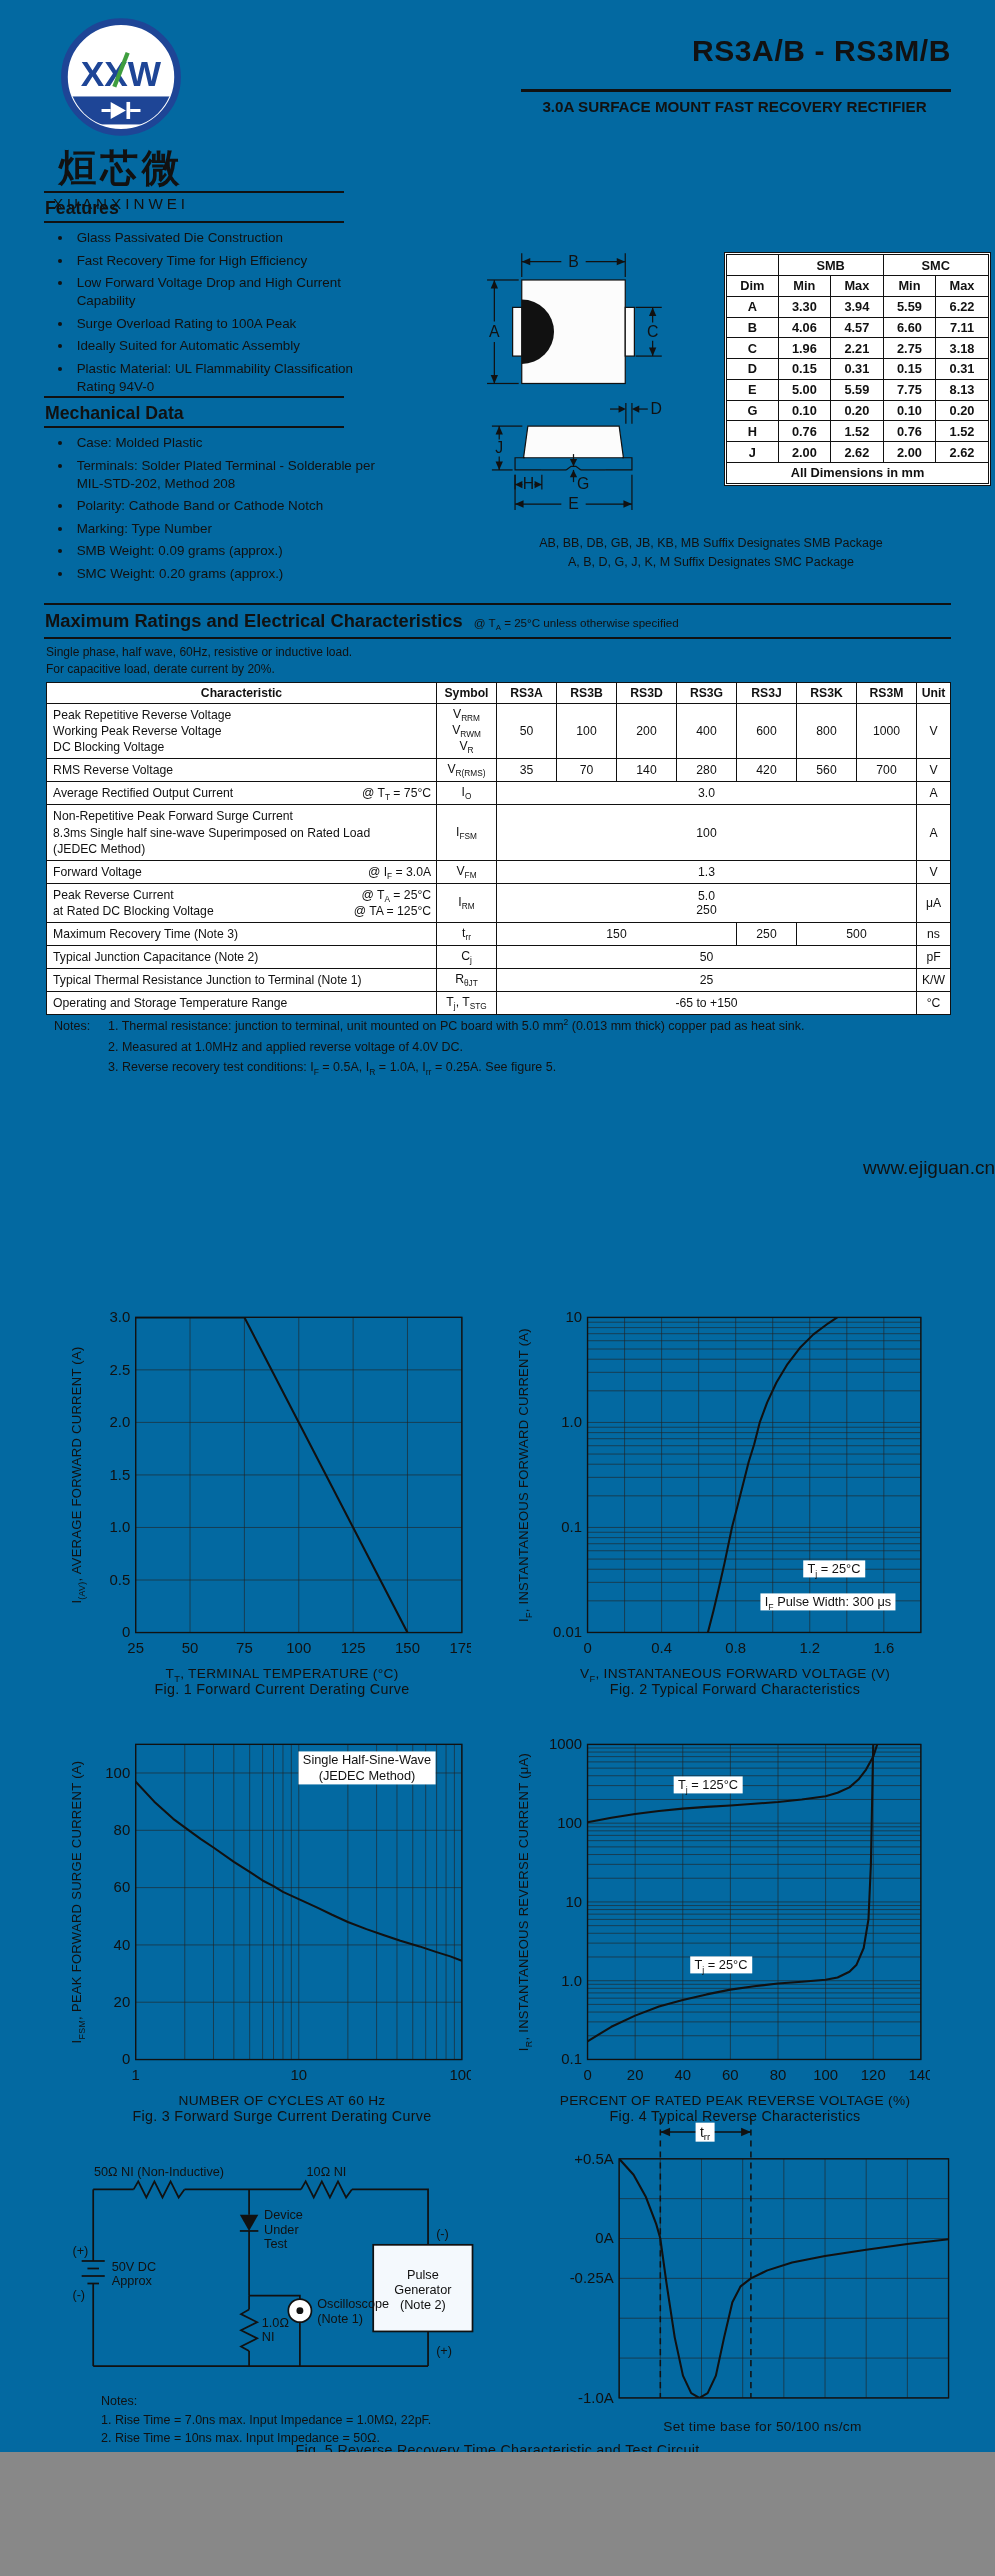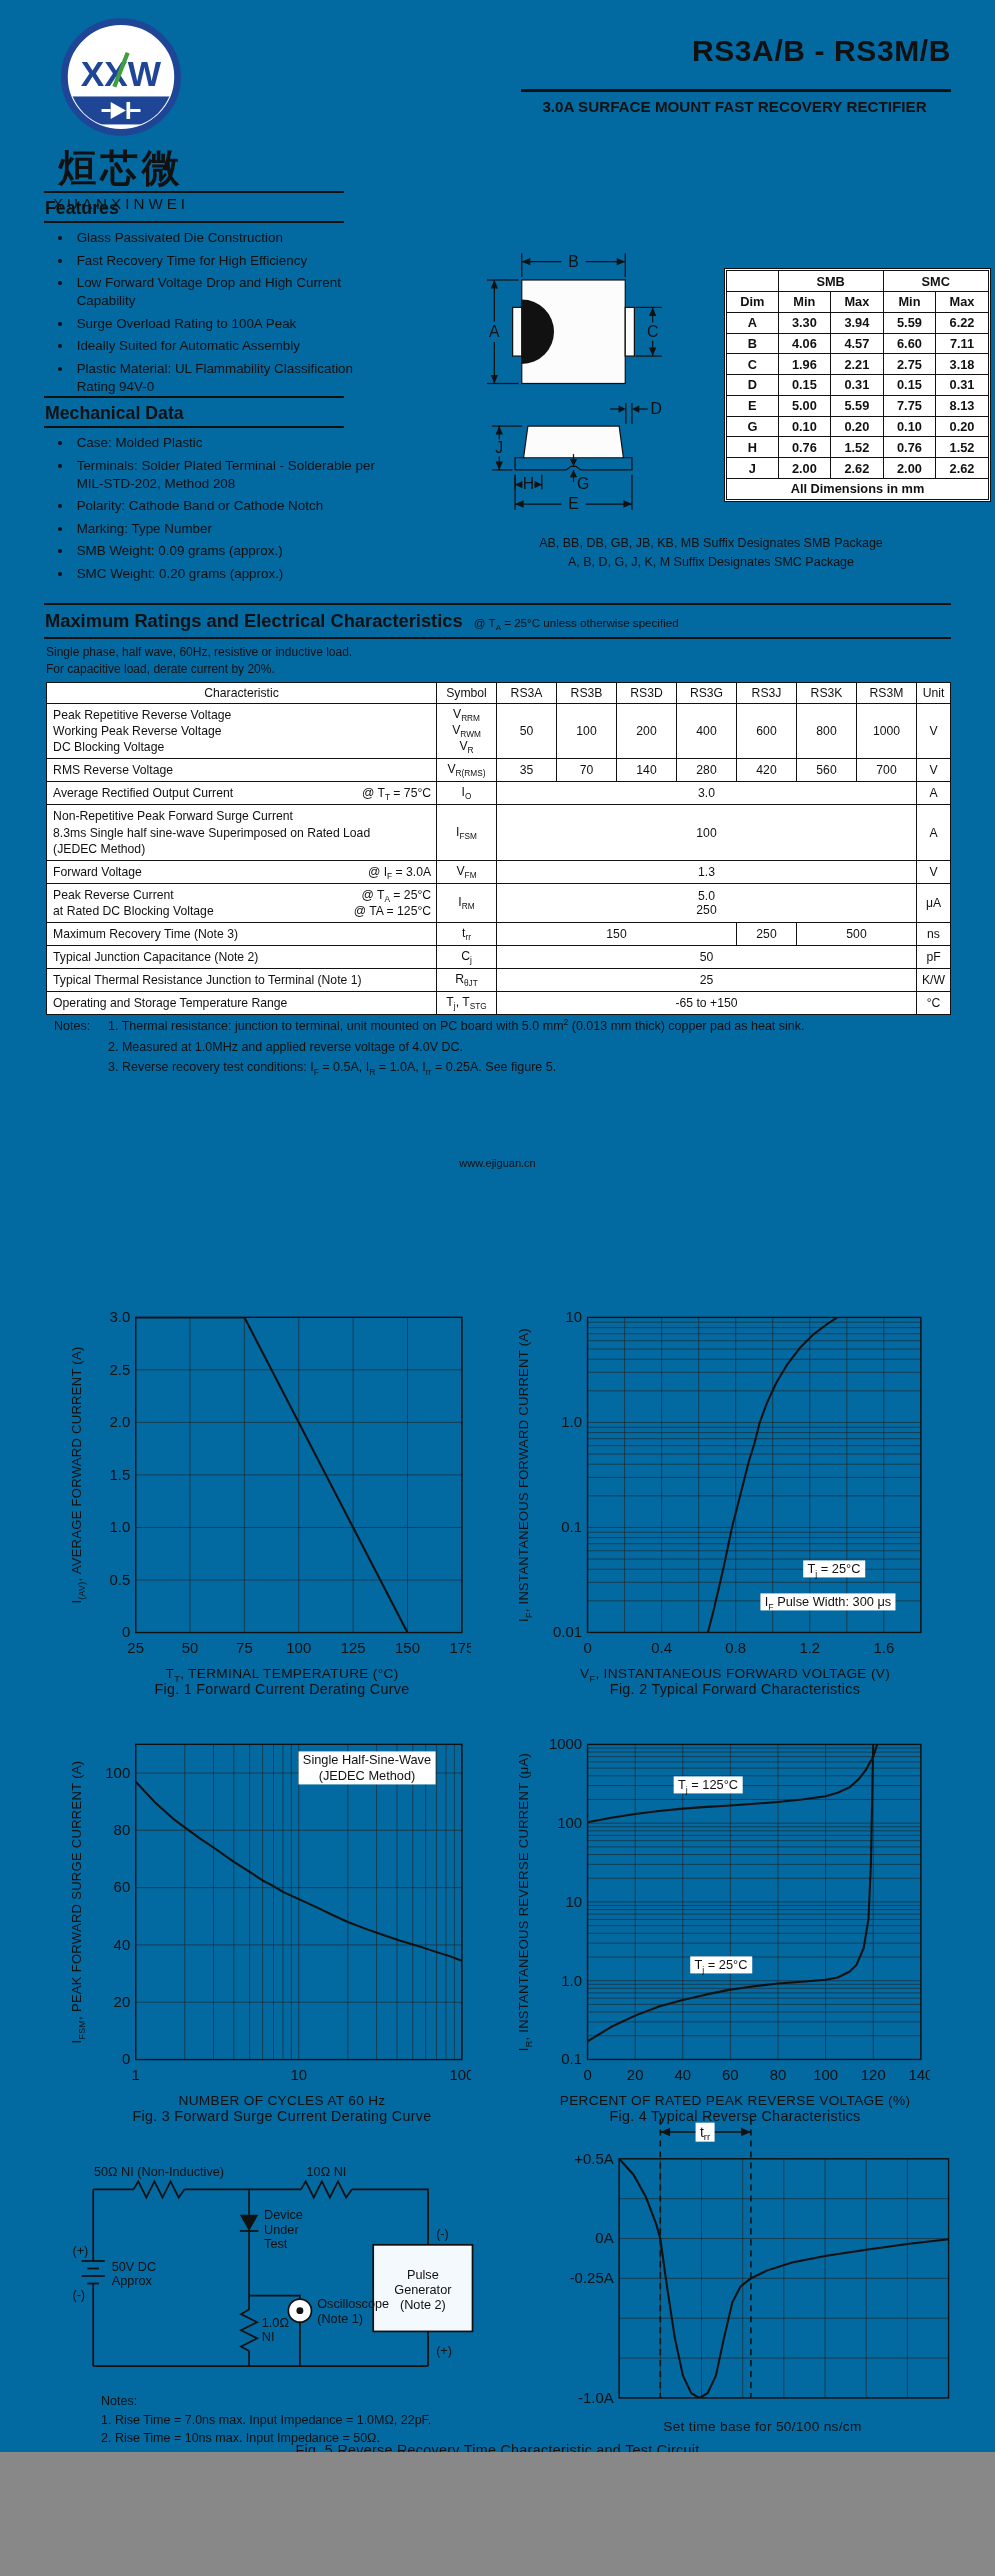--- a/index.html
+++ b/index.html
@@ -28,27 +28,27 @@
       font-weight:bold;padding:2.4px 3.7px;background:#fff;}
   .suffix-note{font-size:12.5px;text-align:center;line-height:1.5;}
 
   
   #ratings-head{font-size:18.3px;font-weight:bold;}
   #ratings-cond{font-size:11.6px;font-weight:normal;}
   .intro{font-size:12px;}
   #ratings-table{border-collapse:collapse;table-layout:fixed;width:904px;}
   #ratings-table td,#ratings-table th{border:1px solid #111;font-size:12.2px;padding:3px 2.4px;
       text-align:center;vertical-align:middle;background:#fff;}
-  #ratings-table th{font-weight:normal;}
+  #ratings-table th{font-weight:bold;}
   #ratings-table td.char{text-align:left;padding-left:6.1px;padding-right:4.9px;}
   .charline{display:flex;justify-content:space-between;line-height:1.32;}
   .symline{line-height:1.3;}
 
   #notes-block{font-size:12.5px;line-height:1.65;}
-  .site{font-size:11px;text-align:center;}
+  .site{font-size:19px;text-align:right;}
 
   
   .fig{position:absolute;}
   .plotwrap{position:relative;}
   .ylab{position:absolute;white-space:nowrap;font-size:13px;transform:rotate(-90deg);
         transform-origin:left top;letter-spacing:0.3px;}
   .xlab{font-size:13.7px;text-align:center;letter-spacing:0.3px;}
   .figcap{font-size:14.3px;text-align:center;letter-spacing:0.3px;}
   .ann{position:absolute;background:#fff;font-size:12.8px;text-align:center;line-height:1.25;
        padding:0.6px 4.3px;white-space:nowrap;}
@@ -190,21 +190,21 @@
         <text x="300" y="154" text-anchor="middle">C</text>
         <text x="306" y="280" text-anchor="middle">D</text>
         <text x="48" y="344" text-anchor="middle">J</text>
         <text x="96" y="404" text-anchor="middle">H</text>
         <text x="186" y="404" text-anchor="middle">G</text>
         <text x="170" y="437" text-anchor="middle">E</text>
       </g>
     </svg>
   </div>
 
-  <div class="abs" style="left:684px;top:268px;width:267px;padding-left:40px;">
+  <div class="abs" style="left:684px;top:252px;width:267px;padding-left:40px;">
     <div id="dim-wrap">
       <table id="dim-table">
         <tbody id="dim-body">
             <tr>
               <td></td>
               <td colspan="2">SMB</td>
               <td colspan="2">SMC</td>
             </tr>
             <tr>
               <td>Dim</td>

